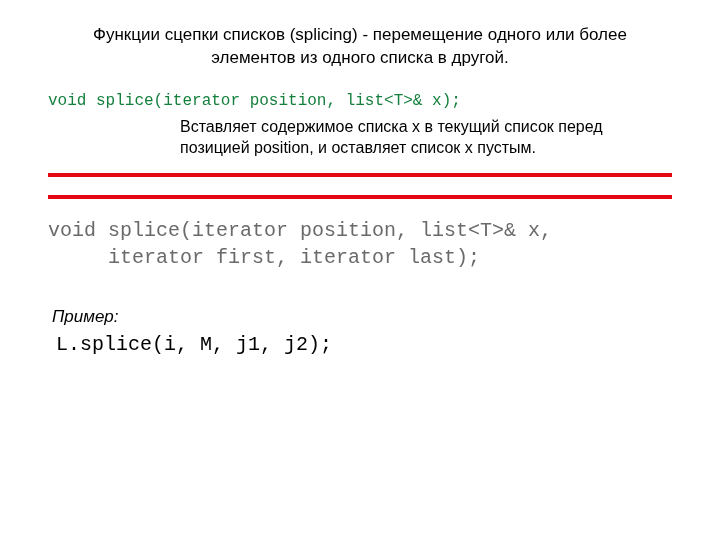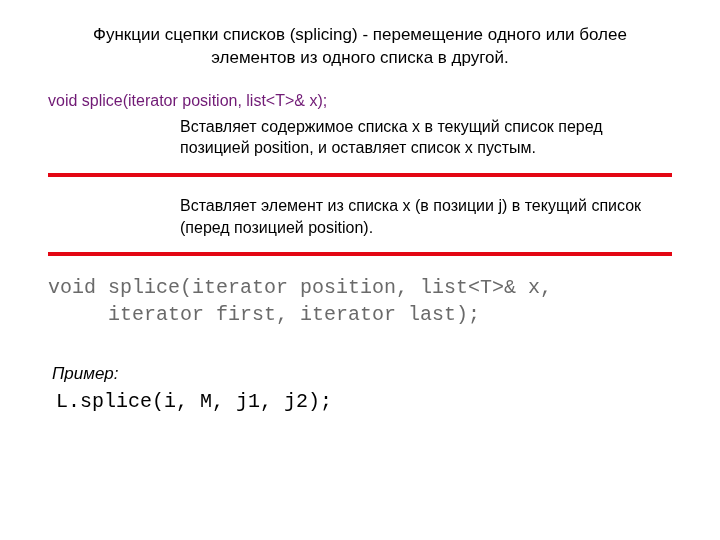--- a/index.html
+++ b/index.html
@@ -14,23 +14,23 @@
     .title {
       font-weight: normal;
       font-size: 17px;
       text-align: center;
       line-height: 1.35;
       margin: 0 auto 22px auto;
       max-width: 560px;
       color: #000;
     }
     .code {
-      font-family: Liberation Sans, sans-serif;
+      font-family: Liberation Mono, monospace;
       font-size: 16px;
-      color: #701a75;
+      color: #15803d;
       white-space: pre;
       margin-bottom: 6px;
     }
     .code-block {
       font-family: "Courier New", Courier, monospace;
       font-size: 20px;
       color: #6a6a6a;
       white-space: pre;
       line-height: 1.35;
       margin-bottom: 10px;
@@ -70,21 +70,20 @@
 <div class="title">Функции сцепки списков (splicing) - перемещение одного или более элементов из одного списка в другой.</div>
 
 <div class="section">
   <div class="code">void splice(iterator position, list&lt;T&gt;&amp; x);</div>
   <div class="desc">Вставляет содержимое списка x в текущий список перед позицией position, и оставляет список x пустым.</div>
 </div>
 
 <hr class="hr-red">
 
 <div class="section">
-  <div class="desc">Вставляет элемент из списка x (в позиции j) в текущий список (перед позицией position).</div>
 </div>
 
 <hr class="hr-red">
 
 <div class="section">
   <div class="code-block">void splice(iterator position, list&lt;T&gt;&amp; x,
      iterator first, iterator last);</div>
 </div>
 
 <div class="example-label">Пример:</div>

